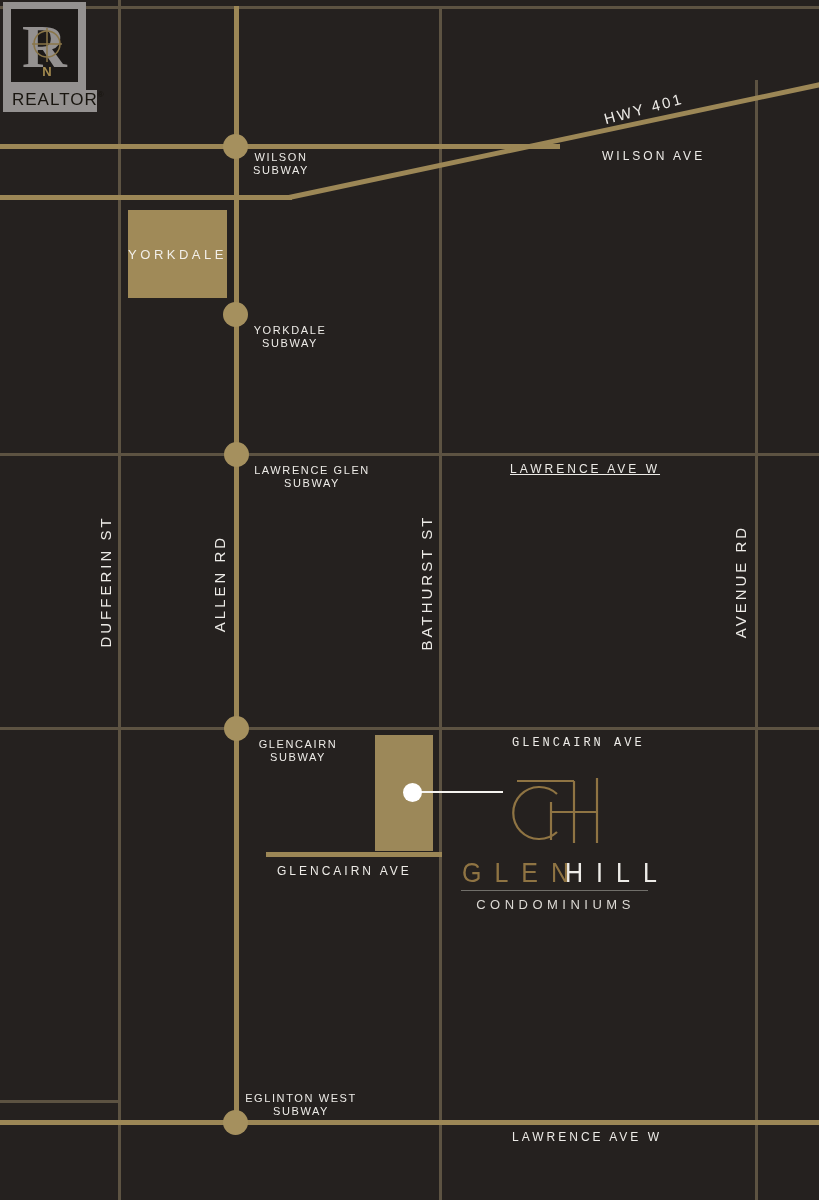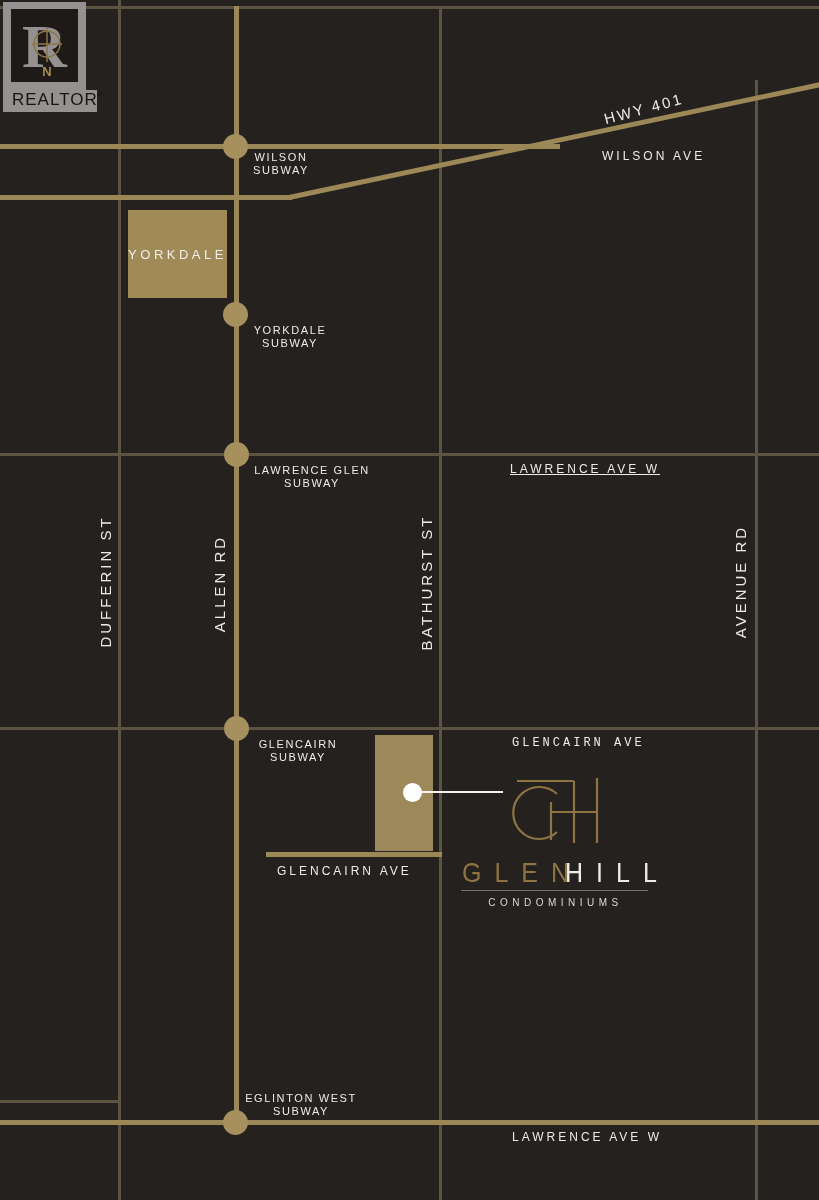--- a/index.html
+++ b/index.html
@@ -33,21 +33,21 @@
   .site{position:absolute;left:375px;top:735px;width:58px;height:116px;background:#9c8859;}
   .site-dot{position:absolute;left:403px;top:783px;width:19px;height:19px;border-radius:50%;background:#fff;}
   .pointer{position:absolute;left:420px;top:791px;width:83px;height:2px;background:#f5f3ef;}
   
   .wordmark{position:absolute;top:856px;font-size:25px;letter-spacing:13px;white-space:nowrap;
             transform:scaleY(1.12);transform-origin:top left;}
   .wm-glen{left:462px;color:var(--glengold,#8f7443);}
   .wm-hill{left:565px;color:var(--white,#edebe7);}
   .brand-rule{position:absolute;left:461px;top:890px;width:187px;height:1px;background:#716f6a;}
   .condos{position:absolute;left:452px;top:897px;width:207px;text-align:center;color:#dcd9d4;
-          font-size:10px;letter-spacing:4.5px;}
+          font-size:13px;letter-spacing:4.5px;}
   
   .brokerage{position:absolute;left:242px;top:1144px;color:#a3a3a3;font-size:20px;letter-spacing:.5px;white-space:nowrap;}
   
   .rl-outer{position:absolute;left:3px;top:2px;width:83px;height:88px;background:var(--logogray,#949190);}
   .rl-strip{position:absolute;left:3px;top:90px;width:94px;height:22px;background:var(--logogray,#949190);
             display:flex;align-items:flex-start;justify-content:flex-start;}
   .rl-text{color:#18150f;font-size:17px;font-weight:normal;letter-spacing:1px;line-height:20px;padding-left:9px;text-align:right;}
   .rl-reg{color:#18150f;font-size:8px;vertical-align:top;line-height:10px;}
   .rl-inner{position:absolute;left:11px;top:9px;width:67px;height:73px;background:#1d1a18;
             display:flex;align-items:center;justify-content:center;}

